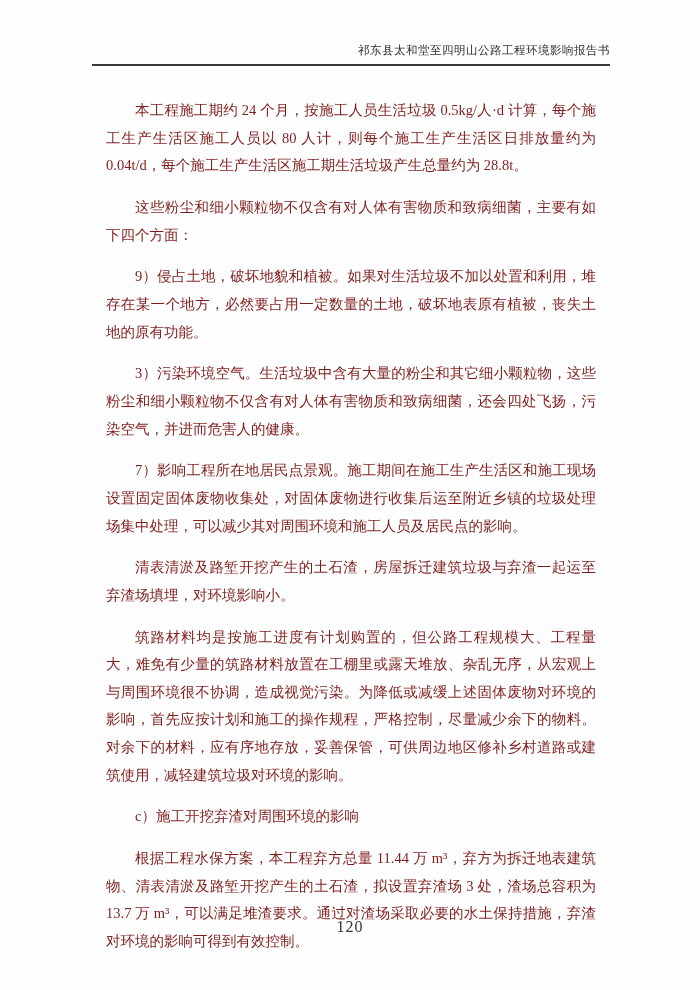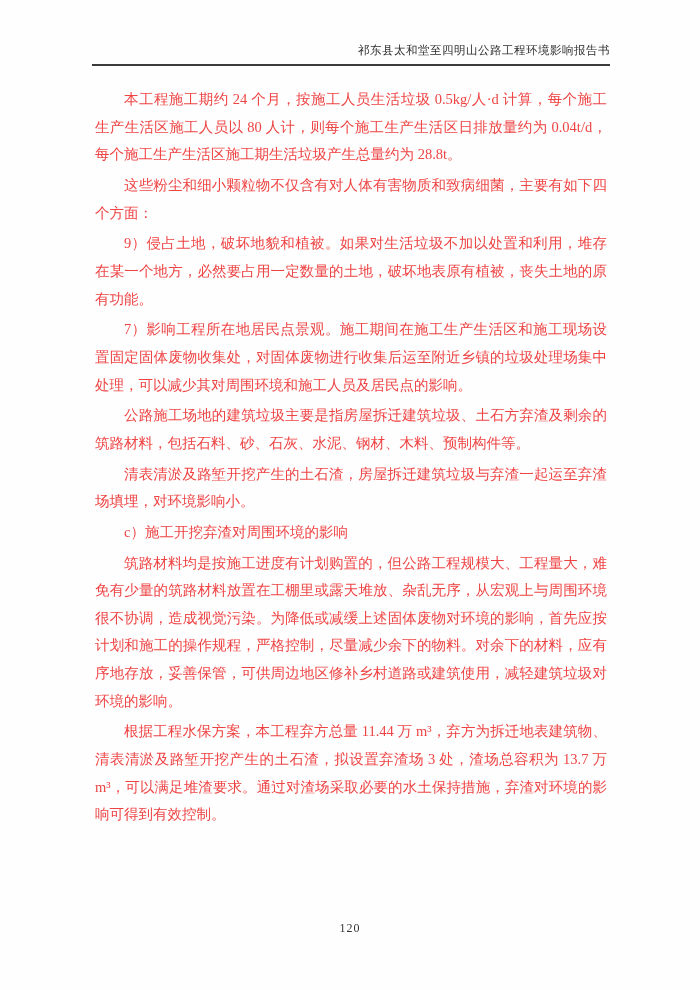--- a/index.html
+++ b/index.html
@@ -40,37 +40,37 @@
     height: 0;
     border-top: 2px solid #3a3a3a;
   }
   .document-body {
     position: absolute;
     top: 83px;
     left: 92px;
     width: 518px;
   }
   .document-body p {
-    margin: 3px;
+    margin: 14px;
     font-size: 14.5px;
     line-height: 27.65px;
     text-indent: 2em;
     text-align: justify;
     text-justify: inter-ideograph;
-    color: #ef4444;
+    color: #7f1d1d;
   }
   .page-footer {
     position: absolute;
     top: 918px;
     left: 0;
     width: 700px;
     text-align: center;
   }
   .page-number {
-    font-size: 12px;
+    font-size: 16px;
     color: #333333;
     letter-spacing: 1px;
     font-family: Liberation Serif, serif;
   }
 </style>
 </head>
 <body>
 
 <div class="page">
 
@@ -78,25 +78,25 @@
     <span class="header-title">祁东县太和堂至四明山公路工程环境影响报告书</span>
   </div>
 
   <div class="header-rule"></div>
 
   <div class="document-body">
 
   <p>本工程施工期约 24 个月，按施工人员生活垃圾 0.5kg/人·d 计算，每个施工生产生活区施工人员以 80 人计，则每个施工生产生活区日排放量约为 0.04t/d，每个施工生产生活区施工期生活垃圾产生总量约为 28.8t。</p>
       <p>这些粉尘和细小颗粒物不仅含有对人体有害物质和致病细菌，主要有如下四个方面：</p>
       <p>9）侵占土地，破坏地貌和植被。如果对生活垃圾不加以处置和利用，堆存在某一个地方，必然要占用一定数量的土地，破坏地表原有植被，丧失土地的原有功能。</p>
+      <p>3）污染环境空气。生活垃圾中含有大量的粉尘和其它细小颗粒物，这些粉尘和细小颗粒物不仅含有对人体有害物质和致病细菌，还会四处飞扬，污染空气，并进而危害人的健康。</p>
       <p>7）影响工程所在地居民点景观。施工期间在施工生产生活区和施工现场设置固定固体废物收集处，对固体废物进行收集后运至附近乡镇的垃圾处理场集中处理，可以减少其对周围环境和施工人员及居民点的影响。</p>
-      <p>公路施工场地的建筑垃圾主要是指房屋拆迁建筑垃圾、土石方弃渣及剩余的筑路材料，包括石料、砂、石灰、水泥、钢材、木料、预制构件等。</p>
       <p>清表清淤及路堑开挖产生的土石渣，房屋拆迁建筑垃圾与弃渣一起运至弃渣场填埋，对环境影响小。</p>
+      <p>筑路材料均是按施工进度有计划购置的，但公路工程规模大、工程量大，难免有少量的筑路材料放置在工棚里或露天堆放、杂乱无序，从宏观上与周围环境很不协调，造成视觉污染。为降低或减缓上述固体废物对环境的影响，首先应按计划和施工的操作规程，严格控制，尽量减少余下的物料。对余下的材料，应有序地存放，妥善保管，可供周边地区修补乡村道路或建筑使用，减轻建筑垃圾对环境的影响。</p>
       <p>c）施工开挖弃渣对周围环境的影响</p>
-      <p>筑路材料均是按施工进度有计划购置的，但公路工程规模大、工程量大，难免有少量的筑路材料放置在工棚里或露天堆放、杂乱无序，从宏观上与周围环境很不协调，造成视觉污染。为降低或减缓上述固体废物对环境的影响，首先应按计划和施工的操作规程，严格控制，尽量减少余下的物料。对余下的材料，应有序地存放，妥善保管，可供周边地区修补乡村道路或建筑使用，减轻建筑垃圾对环境的影响。</p>
       <p>根据工程水保方案，本工程弃方总量 11.44 万 m³，弃方为拆迁地表建筑物、清表清淤及路堑开挖产生的土石渣，拟设置弃渣场 3 处，渣场总容积为 13.7 万 m³，可以满足堆渣要求。通过对渣场采取必要的水土保持措施，弃渣对环境的影响可得到有效控制。</p>
     </div>
 
   <div class="page-footer">
     <span class="page-number">120</span>
   </div>
 
 </div>
 
 </body></html>

